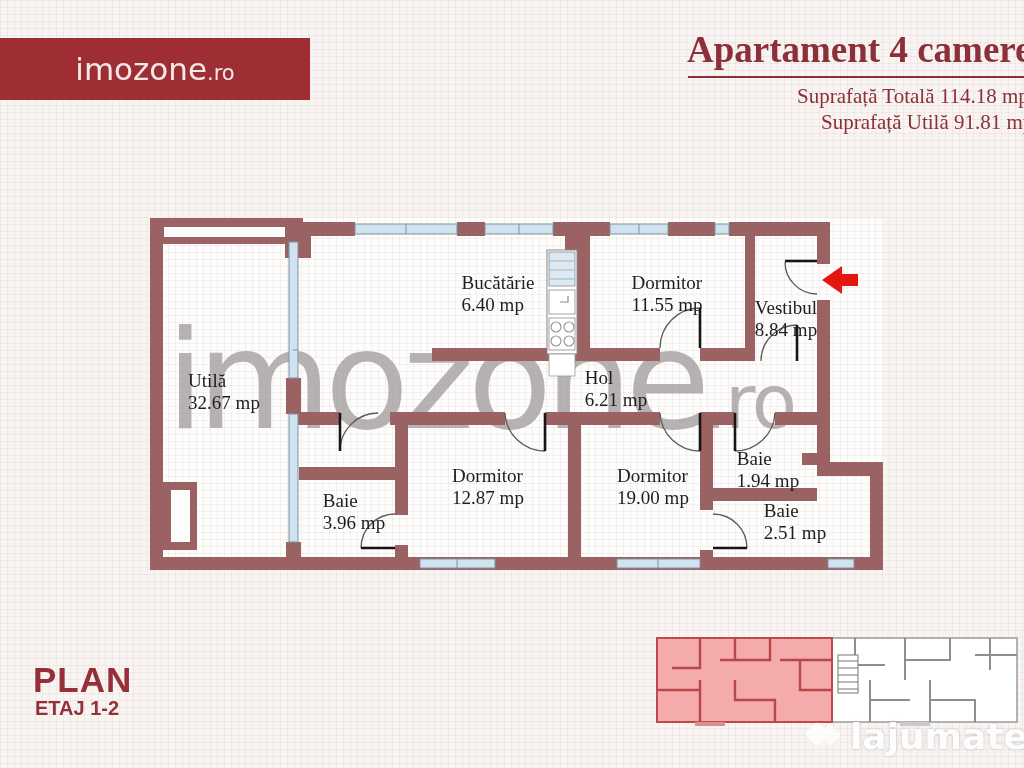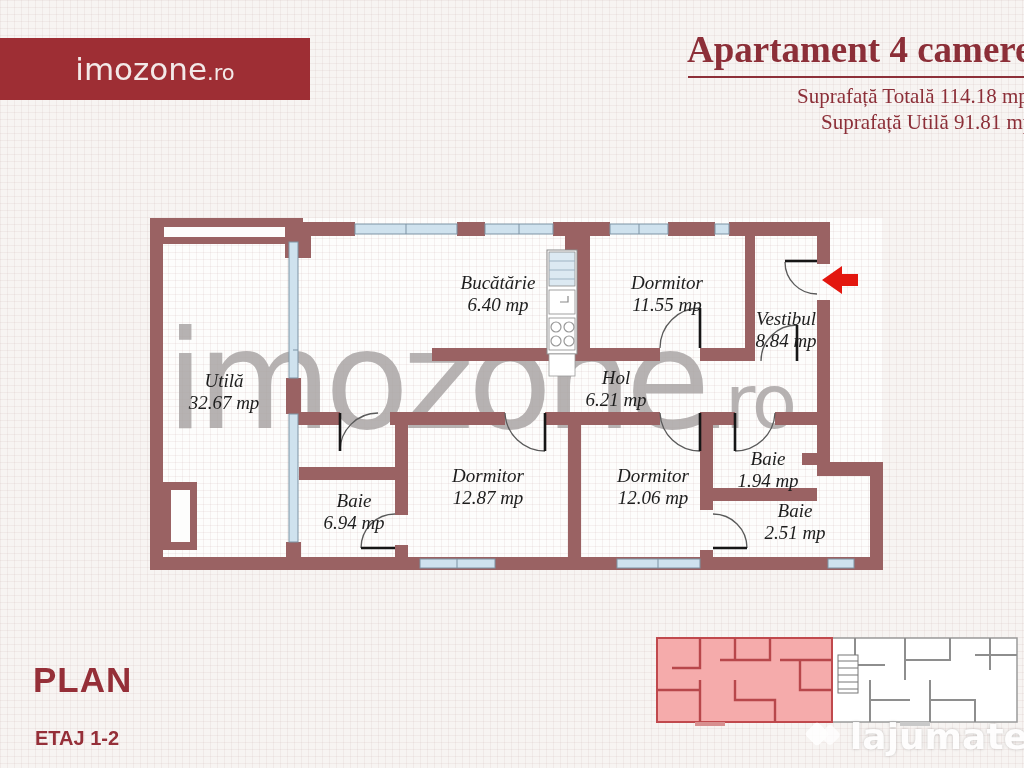--- a/index.html
+++ b/index.html
@@ -26,22 +26,22 @@
     position:absolute;z-index:3;left:166px;top:312px;
     font-family:"DejaVu Sans",sans-serif;font-weight:normal;
     font-size:138px;letter-spacing:-7px;color:#a7a2a2;opacity:.82;
     white-space:nowrap;line-height:1;
   }
   .watermark .tld{font-size:74px;letter-spacing:-2px;}
 
   
   .room-label{
     position:absolute;transform:translate(-50%,-50%);
-    text-align:center;font-size:19px;color:#1d1d1d;line-height:1.15;
-    white-space:nowrap;z-index:5;font-style:italic;
+    text-align:left;font-size:19px;color:#1d1d1d;line-height:1.15;
+    white-space:nowrap;z-index:5;
   }
 
   
   .logo-box{
     position:absolute;left:0;top:38px;width:310px;height:62px;
     background:#9e2e34;display:flex;align-items:center;justify-content:center;
     font-family:"DejaVu Sans",sans-serif;color:#f3e9e8;z-index:6;
   }
   .logo-box .main{font-size:31px;}
   .logo-box .tld{font-size:21px;margin-top:7px;}
@@ -57,21 +57,21 @@
   .area-total{left:797px;top:84px;}
   .area-utila{left:821px;top:110px;}
 
   
   .plan-word{
     position:absolute;left:33px;top:662px;font-family:"Liberation Sans",sans-serif;
     font-weight:700;font-size:35px;color:#952f38;letter-spacing:1px;z-index:6;line-height:1;
   }
   .floor-word{
     position:absolute;left:35px;top:698px;font-family:"Liberation Sans",sans-serif;
-    font-weight:700;font-size:20px;color:#952f38;z-index:6;line-height:1;margin-top:30px;
+    font-weight:700;font-size:20px;color:#952f38;z-index:6;line-height:1;
   }
 
   
   .lj{
     position:absolute;left:800px;top:716px;z-index:7;display:flex;align-items:center;
     font-family:"DejaVu Sans",sans-serif;font-weight:bold;color:#ffffff;opacity:.9;
     text-shadow:0 0 3px rgba(140,140,140,.55);
   }
   .lj .word{font-size:36px;letter-spacing:0px;}
   .lj .tld{font-size:24px;color:#b9dccd;text-shadow:0 0 2px rgba(120,150,135,.5);}
@@ -242,34 +242,34 @@
 <div class="layer labels">
   <div class="room-label" style="left:224px;top:392px;">
     <span>Utilă</span><br><span>32.67 mp</span>
   </div>
   <div class="room-label" style="left:498px;top:294px;">
     <span>Bucătărie</span><br><span>6.40 mp</span>
   </div>
   <div class="room-label" style="left:667px;top:294px;">
     <span>Dormitor</span><br><span>11.55 mp</span>
   </div>
-  <div class="room-label" style="left:786px;top:330px;">
+  <div class="room-label" style="left:786px;top:319px;">
     <span>Vestibul</span><br><span>8.84 mp</span>
   </div>
   <div class="room-label" style="left:616px;top:389px;">
     <span>Hol</span><br><span>6.21 mp</span>
   </div>
   <div class="room-label" style="left:488px;top:487px;">
     <span>Dormitor</span><br><span>12.87 mp</span>
   </div>
   <div class="room-label" style="left:653px;top:487px;">
-    <span>Dormitor</span><br><span>12.06 mp</span>
+    <span>Dormitor</span><br><span>19.00 mp</span>
   </div>
   <div class="room-label" style="left:354px;top:512px;">
-    <span>Baie</span><br><span>6.94 mp</span>
+    <span>Baie</span><br><span>3.96 mp</span>
   </div>
   <div class="room-label" style="left:768px;top:470px;">
     <span>Baie</span><br><span>1.94 mp</span>
   </div>
   <div class="room-label" style="left:795px;top:522px;">
     <span>Baie</span><br><span>2.51 mp</span>
   </div>
 </div>
 
 <div class="logo-box">

